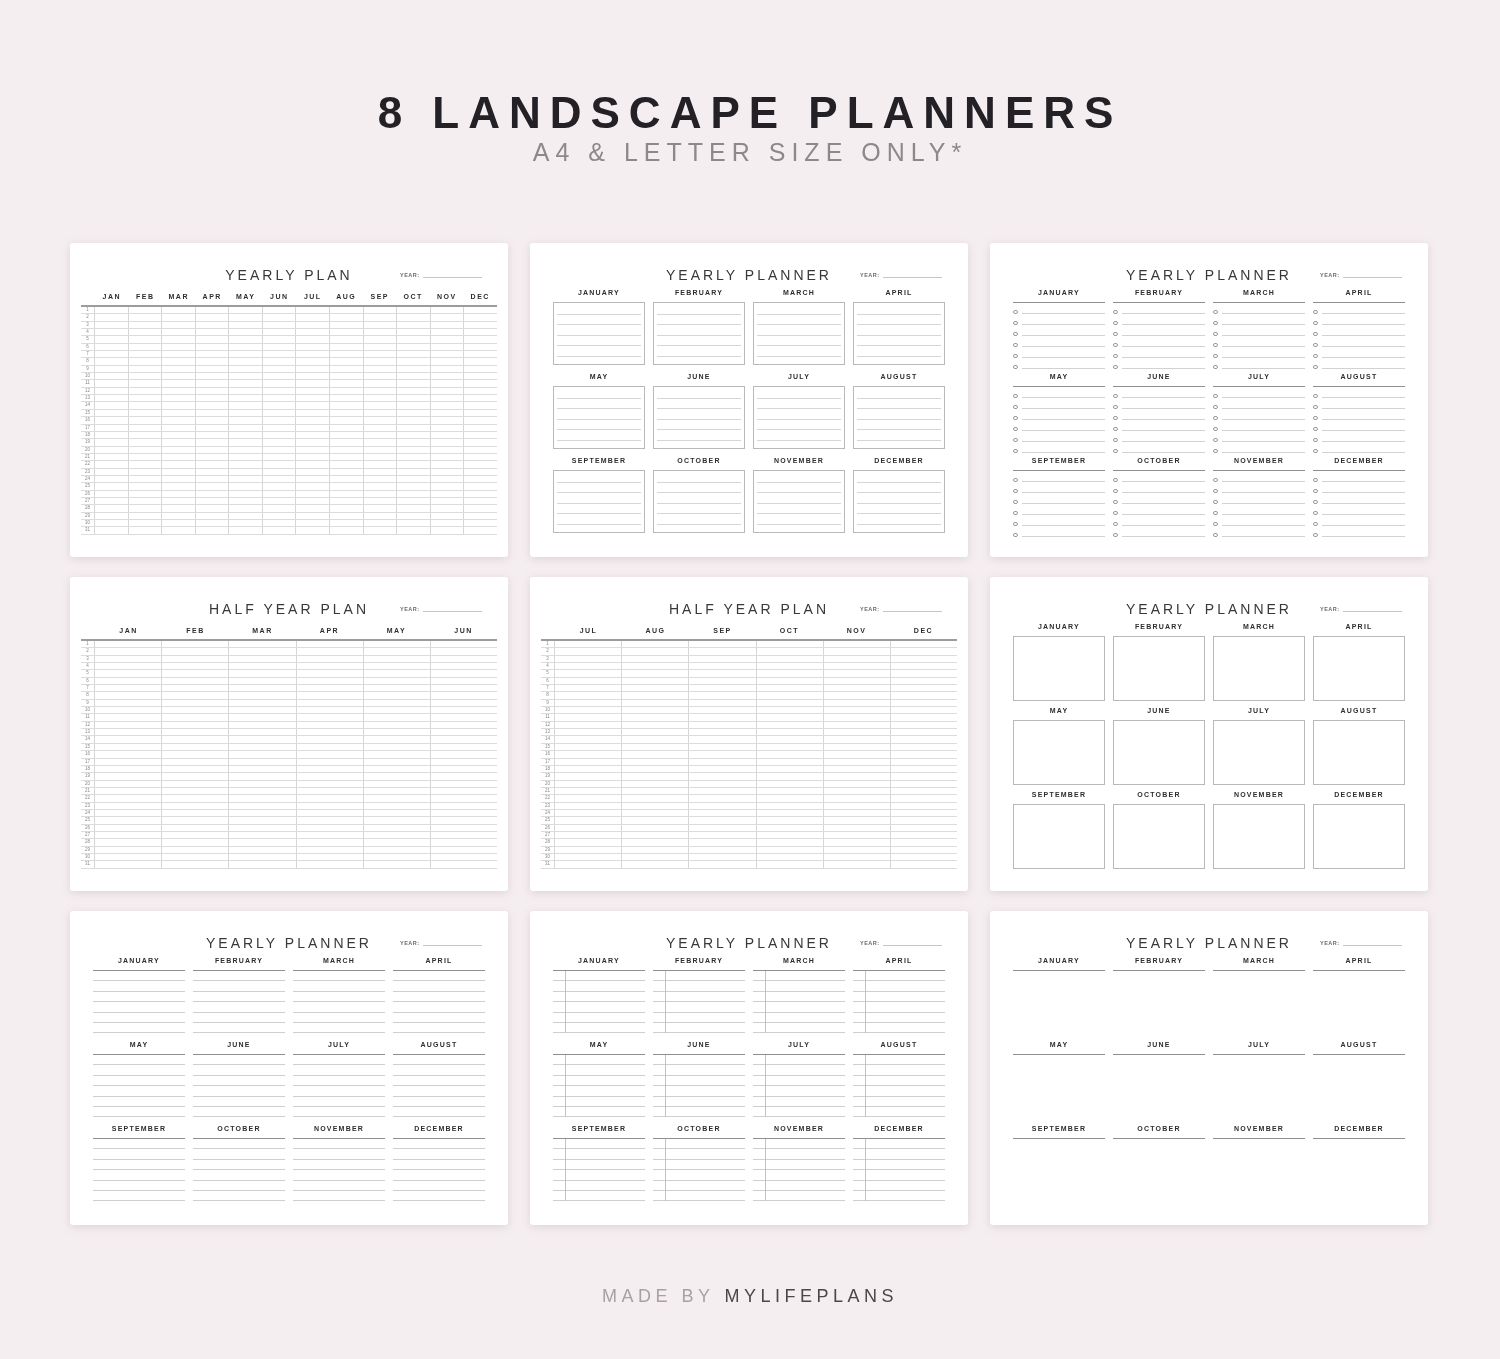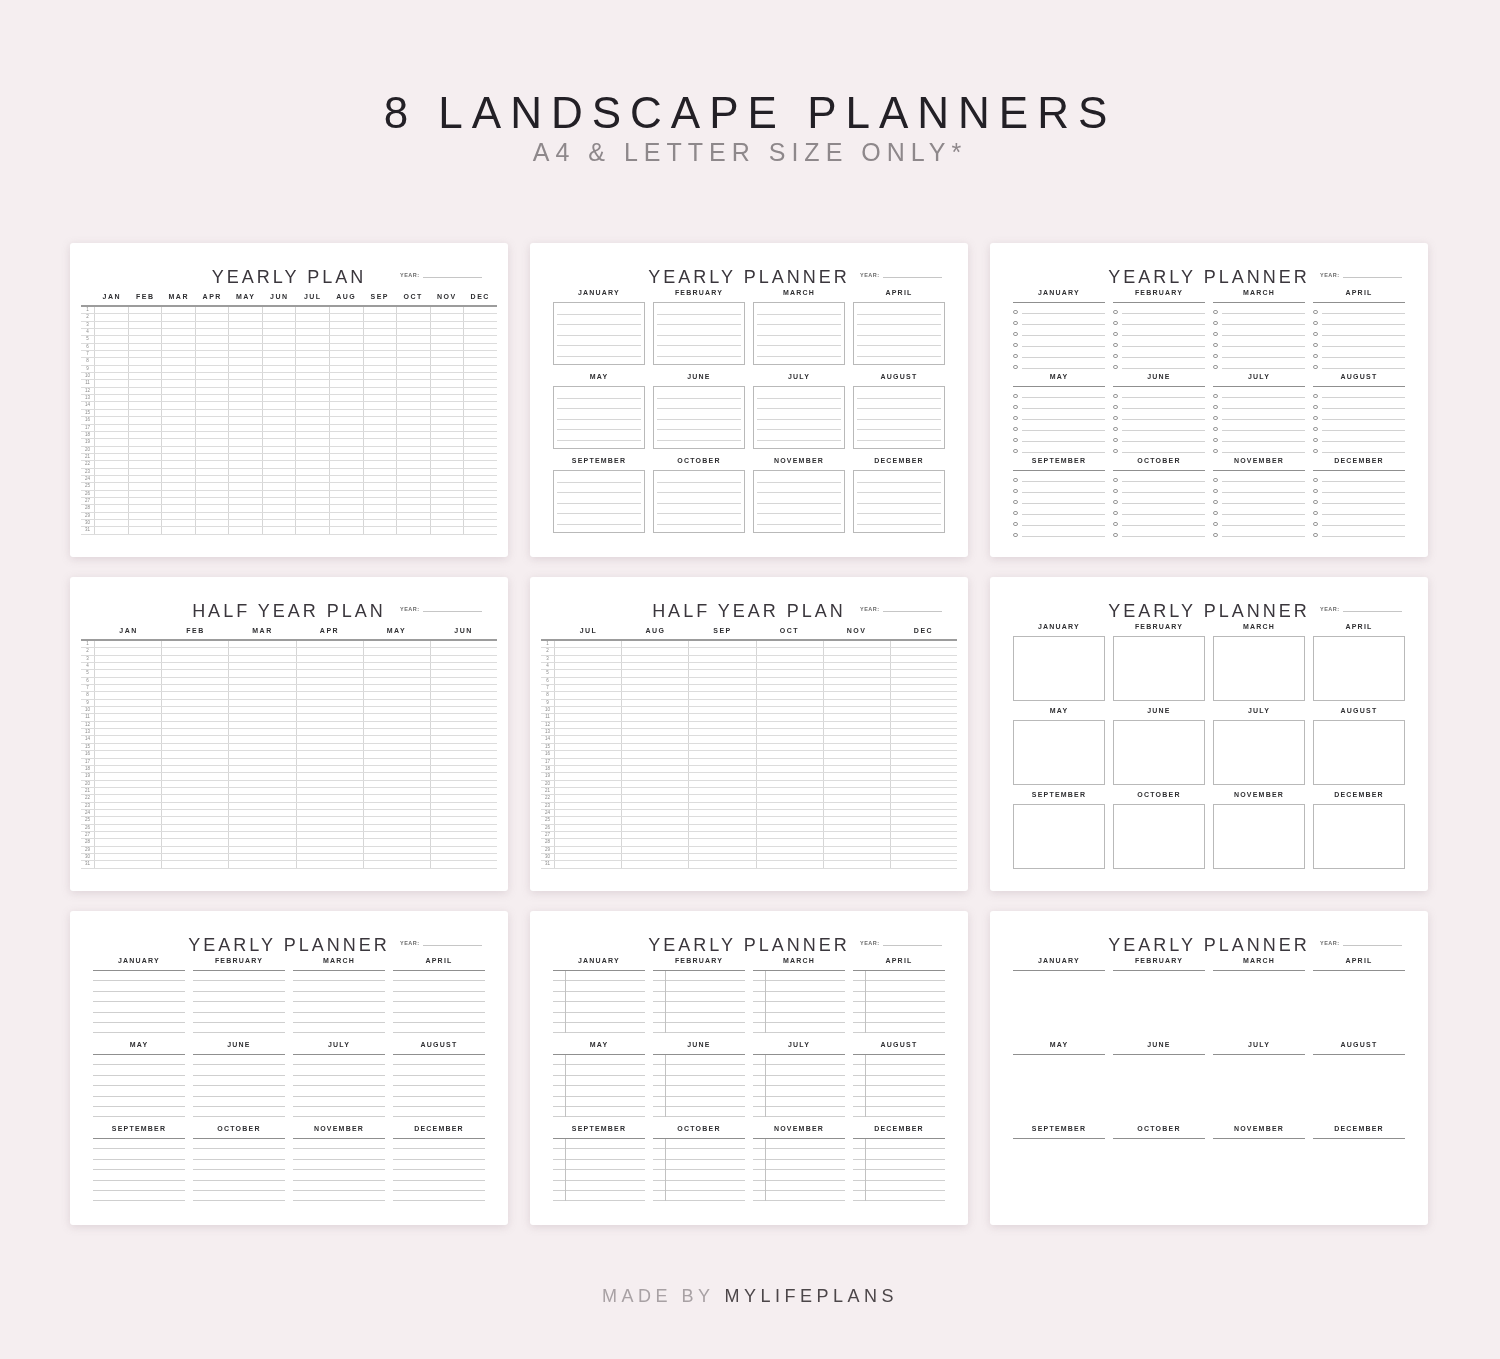--- a/index.html
+++ b/index.html
@@ -1,29 +1,29 @@
 <!DOCTYPE html>
 <html><head>
 <meta charset="utf-8">
 <style>
   * { margin:0; padding:0; box-sizing:border-box; }
   html,body { background:#f5eef0; }
   body { font-family:"Liberation Sans", sans-serif; }
   .poster { position:relative; width:1500px; height:1359px; background:#f5eef0; overflow:hidden; }
 
   .poster-header { position:absolute; top:88px; left:0; width:100%; text-align:center; }
-  .poster-title { font-size:44px; font-weight:400; letter-spacing:9px; color:#232026; }
+  .poster-title { font-size:44px; font-weight:700; letter-spacing:9px; color:#232026; }
   .poster-subtitle { font-size:25px; font-weight:400; letter-spacing:6px; color:#8e888b; }
 
   .cards-grid { position:absolute; left:70px; top:243px; display:grid;
                 grid-template-columns:repeat(3,438px); column-gap:22px; row-gap:20px; }
   .card { position:relative; width:438px; height:314px; background:#ffffff; border-radius:3px;
           box-shadow:0 2px 8px rgba(170,150,158,0.30); }
   .card-title { position:absolute; top:24px; left:0; width:100%; text-align:center;
-                font-size:18px; font-weight:500; letter-spacing:3px; color:#3a363c; }
+                font-size:14px; font-weight:500; letter-spacing:3px; color:#3a363c; }
   .year-field { position:absolute; top:29px; left:330px; width:82px; display:flex; align-items:flex-end; }
   .year-label { font-size:5.5px; font-weight:700; letter-spacing:0.5px; color:#6a6a6a; margin-right:3px; }
   .year-line { flex:1; border-bottom:1px solid #c6c6c6; height:6px; }
 
   
   .day-table { position:absolute; left:11px; right:11px; top:50px; }
   .dt-head { display:flex; margin-bottom:5px; }
   .dt-head-num { width:14px; }
   .dt-head-cell { flex:1; text-align:center; font-size:7px; font-weight:700; letter-spacing:1.5px; color:#2e2e31; }
   .dt-body { border-top:2px solid #9c9c9c; }

